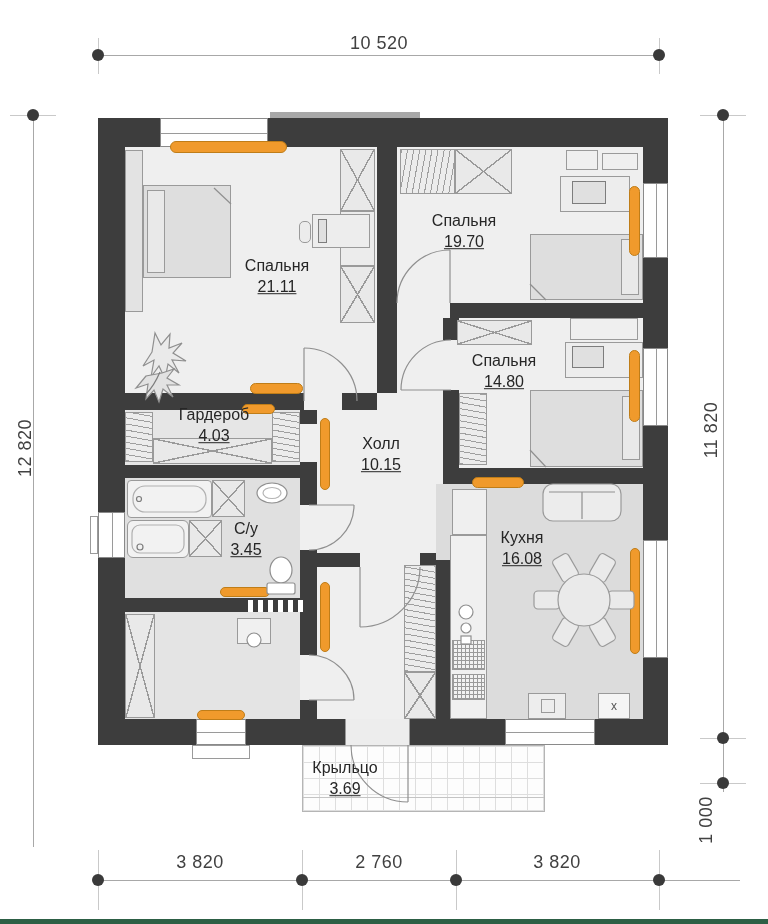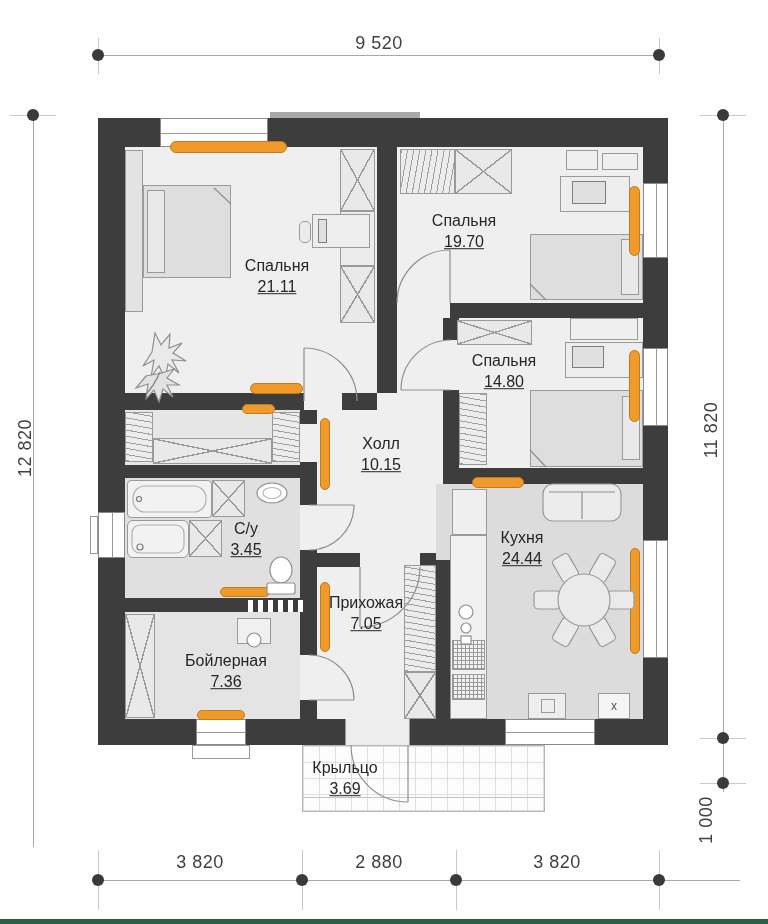--- a/index.html
+++ b/index.html
@@ -52,21 +52,21 @@
 </head>
 <body>
 
 <div class="canvas">
 
   <div class="dline" style="left:98px;top:55px;width:561px;height:1px"></div>
   <div class="tick" style="left:98px;top:38px;width:1px;height:36px"></div>
   <div class="tick" style="left:659px;top:38px;width:1px;height:36px"></div>
   <div class="dot" style="left:98px;top:55px"></div>
   <div class="dot" style="left:659px;top:55px"></div>
-  <div class="dim" style="left:379px;top:43px">9 520</div>
+  <div class="dim" style="left:379px;top:43px">10 520</div>
 
   <div class="dline" style="left:33px;top:112px;width:1px;height:735px"></div>
   <div class="tick" style="left:10px;top:115px;width:46px;height:1px"></div>
   <div class="dot" style="left:33px;top:115px"></div>
   <div class="dim vert" style="left:25px;top:448px">12 820</div>
 
   <div class="dline" style="left:723px;top:112px;width:1px;height:680px"></div>
   <div class="tick" style="left:700px;top:115px;width:46px;height:1px"></div>
   <div class="tick" style="left:700px;top:738px;width:46px;height:1px"></div>
   <div class="tick" style="left:700px;top:783px;width:46px;height:1px"></div>
@@ -79,21 +79,21 @@
   <div class="dline" style="left:98px;top:880px;width:642px;height:1px"></div>
   <div class="tick" style="left:98px;top:850px;width:1px;height:60px"></div>
   <div class="tick" style="left:302px;top:850px;width:1px;height:60px"></div>
   <div class="tick" style="left:456px;top:850px;width:1px;height:60px"></div>
   <div class="tick" style="left:659px;top:850px;width:1px;height:60px"></div>
   <div class="dot" style="left:98px;top:880px"></div>
   <div class="dot" style="left:302px;top:880px"></div>
   <div class="dot" style="left:456px;top:880px"></div>
   <div class="dot" style="left:659px;top:880px"></div>
   <div class="dim" style="left:200px;top:862px">3 820</div>
-  <div class="dim" style="left:379px;top:862px">2 880</div>
+  <div class="dim" style="left:379px;top:862px">2 760</div>
   <div class="dim" style="left:557px;top:862px">3 820</div>
 
   <div class="porch" style="left:302px;top:745px;width:243px;height:67px">
     <div class="abs" style="left:0;right:0;top:51px;height:1px;background:#c4c4c4"></div>
   </div>
 
   <div class="wall" style="left:98px;top:118px;width:570px;height:627px"></div>
   <div class="abs" style="left:270px;top:112px;width:150px;height:6px;background:#a8a8a8"></div>
   <div class="floor" style="left:125px;top:147px;width:518px;height:572px"></div>
 
@@ -294,39 +294,35 @@
     <div class="rarea">21.11</div>
   </div>
   <div class="rlabel" style="left:464px;top:232px">
     <div>Спальня</div>
     <div class="rarea">19.70</div>
   </div>
   <div class="rlabel" style="left:504px;top:372px">
     <div>Спальня</div>
     <div class="rarea">14.80</div>
   </div>
+  <div class="rlabel" style="left:214px;top:426px">
+    <div>Гардероб</div>
+    <div class="rarea">4.03</div>
+  </div>
   <div class="rlabel" style="left:381px;top:455px">
     <div>Холл</div>
     <div class="rarea">10.15</div>
   </div>
   <div class="rlabel" style="left:246px;top:540px">
     <div>С/у</div>
     <div class="rarea">3.45</div>
   </div>
   <div class="rlabel" style="left:522px;top:549px">
     <div>Кухня</div>
-    <div class="rarea">24.44</div>
-  </div>
-  <div class="rlabel" style="left:366px;top:614px">
-    <div>Прихожая</div>
-    <div class="rarea">7.05</div>
-  </div>
-  <div class="rlabel" style="left:226px;top:672px">
-    <div>Бойлерная</div>
-    <div class="rarea">7.36</div>
+    <div class="rarea">16.08</div>
   </div>
   <div class="rlabel" style="left:345px;top:779px">
     <div>Крыльцо</div>
     <div class="rarea">3.69</div>
   </div>
 
   <div class="accentbar" style="left:0;top:919px;width:768px;height:5px;background:#2d5f45"></div>
 </div>
 
 </body></html>

